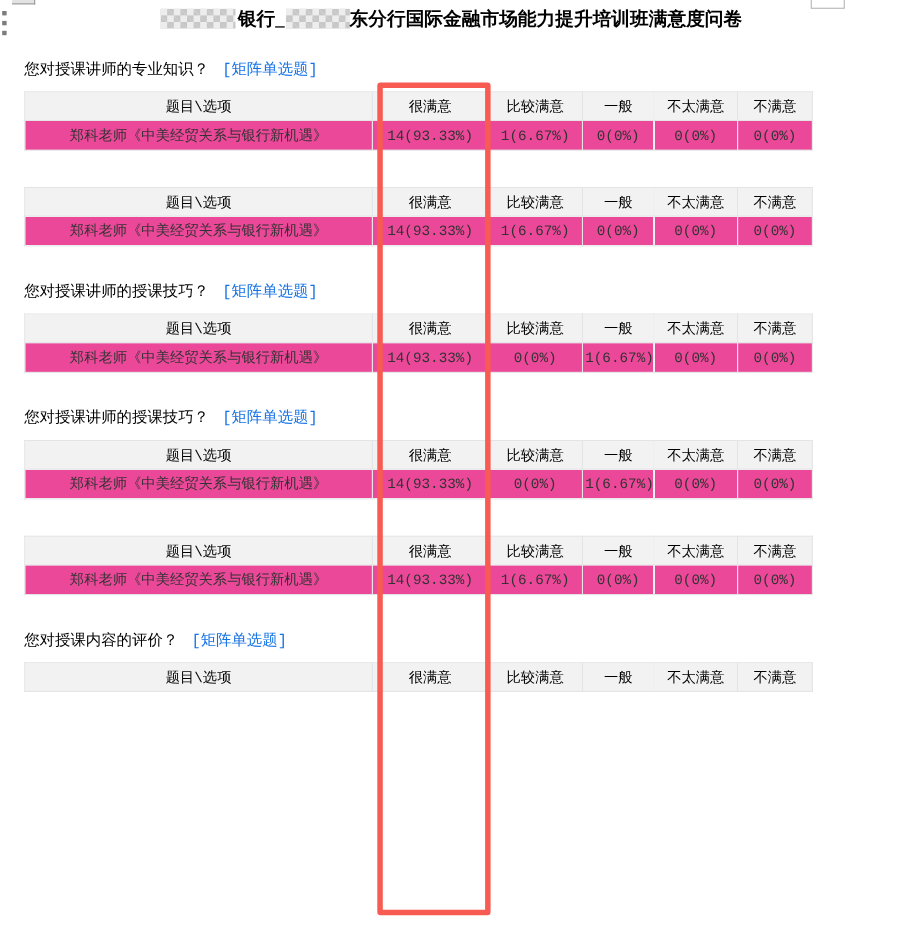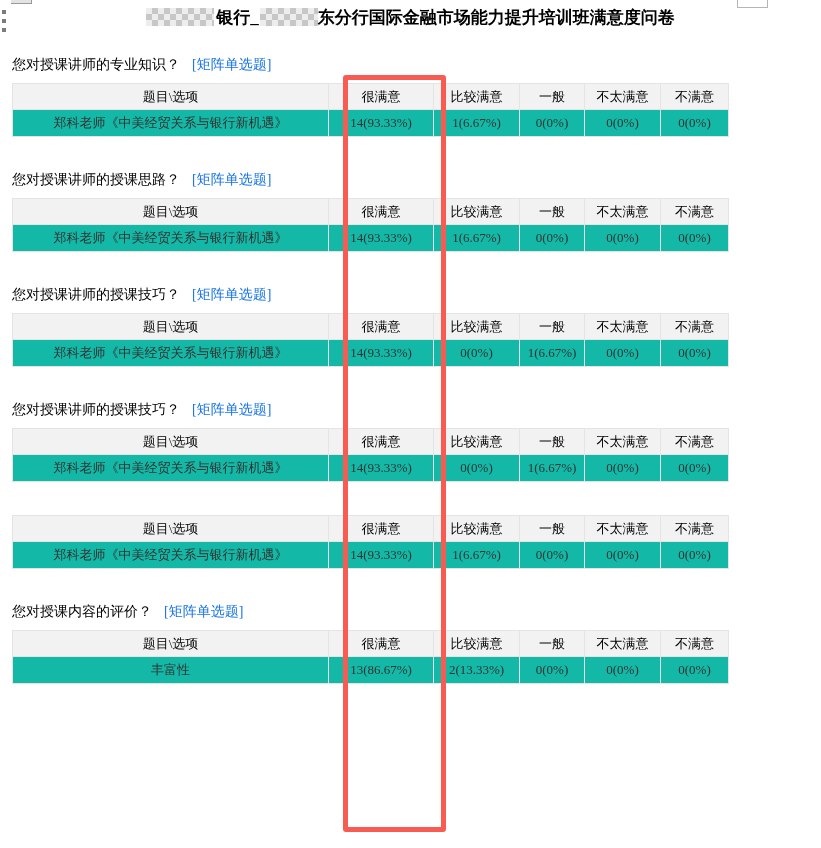--- a/index.html
+++ b/index.html
@@ -37,33 +37,33 @@
     display:inline-block;height:18px;vertical-align:-3px;
     background-color:#ededed;
     background-image:
       linear-gradient(45deg,#c7c7c7 25%,transparent 25%,transparent 75%,#c7c7c7 75%),
       linear-gradient(45deg,#c7c7c7 25%,transparent 25%,transparent 75%,#c7c7c7 75%);
     background-size:12px 12px;background-position:0 0,6px 6px;
   }
   .mosaic-1{width:68px;margin-right:2px;}
   .mosaic-2{width:58px;margin-left:1px;}
   
-  .sections{margin:27px 0 0 12px;width:716px;}
+  .sections{margin:27px 0 0 22px;width:716px;font-family:Liberation Mono, monospace;}
   .section{margin-bottom:33px;}
   .question-line{font-size:14px;line-height:19px;height:19px;margin-bottom:9px;color:#000;}
   .tag-link{color:var(--link-color);margin-left:12px;text-decoration:none;cursor:pointer;}
   table.result-table{border-collapse:collapse;width:716px;table-layout:fixed;}
   .result-table th,.result-table td{
     border:1px solid var(--border-color);
     text-align:center;vertical-align:middle;
     font-size:13px;font-weight:normal;color:#333;
     padding:0 2px;overflow:hidden;white-space:nowrap;
   }
   .result-table th{height:26px;background:var(--header-bg);color:#000;}
-  .result-table td{height:27px;background:#14b8a6;}
+  .result-table td{height:27px;background:#ec4899;}
   .result-table tbody tr:nth-child(even) td{background:var(--alt-row-bg);}
   
   .highlight-rect{
     position:absolute;left:343px;top:75px;width:103px;height:757px;
     border:5px solid var(--highlight-color);border-radius:3px;
     z-index:5;pointer-events:none;background:transparent;
   }
 </style>
 </head>
 <body>
@@ -107,23 +107,20 @@
             <td>1(6.67%)</td>
             <td>0(0%)</td>
             <td>0(0%)</td>
             <td>0(0%)</td>
           </tr>
         </tbody>
     </table>
   </section>
 
   <section class="section">
-    <div class="question-line">
-      <span class="q-text">您对授课讲师的授课思路？</span><a class="tag-link">[矩阵单选题]</a>
-    </div>
     <table class="result-table">
       <colgroup>
         <col style="width:316px">
           <col style="width:105px">
           <col style="width:86px">
         <col style="width:65px">
           <col style="width:76px">
           <col style="width:68px">
       </colgroup>
       <thead>
@@ -271,26 +268,18 @@
           <tr>
             <th>题目\选项</th>
             <th>很满意</th>
             <th>比较满意</th>
             <th>一般</th>
             <th>不太满意</th>
             <th>不满意</th>
           </tr>
         </thead>
       <tbody>
-          <tr>
-            <td>丰富性</td>
-            <td>13(86.67%)</td>
-            <td>2(13.33%)</td>
-            <td>0(0%)</td>
-            <td>0(0%)</td>
-            <td>0(0%)</td>
-          </tr>
         </tbody>
     </table>
   </section>
 </div>
 
 <div class="highlight-rect"></div>
 
 </body></html>

